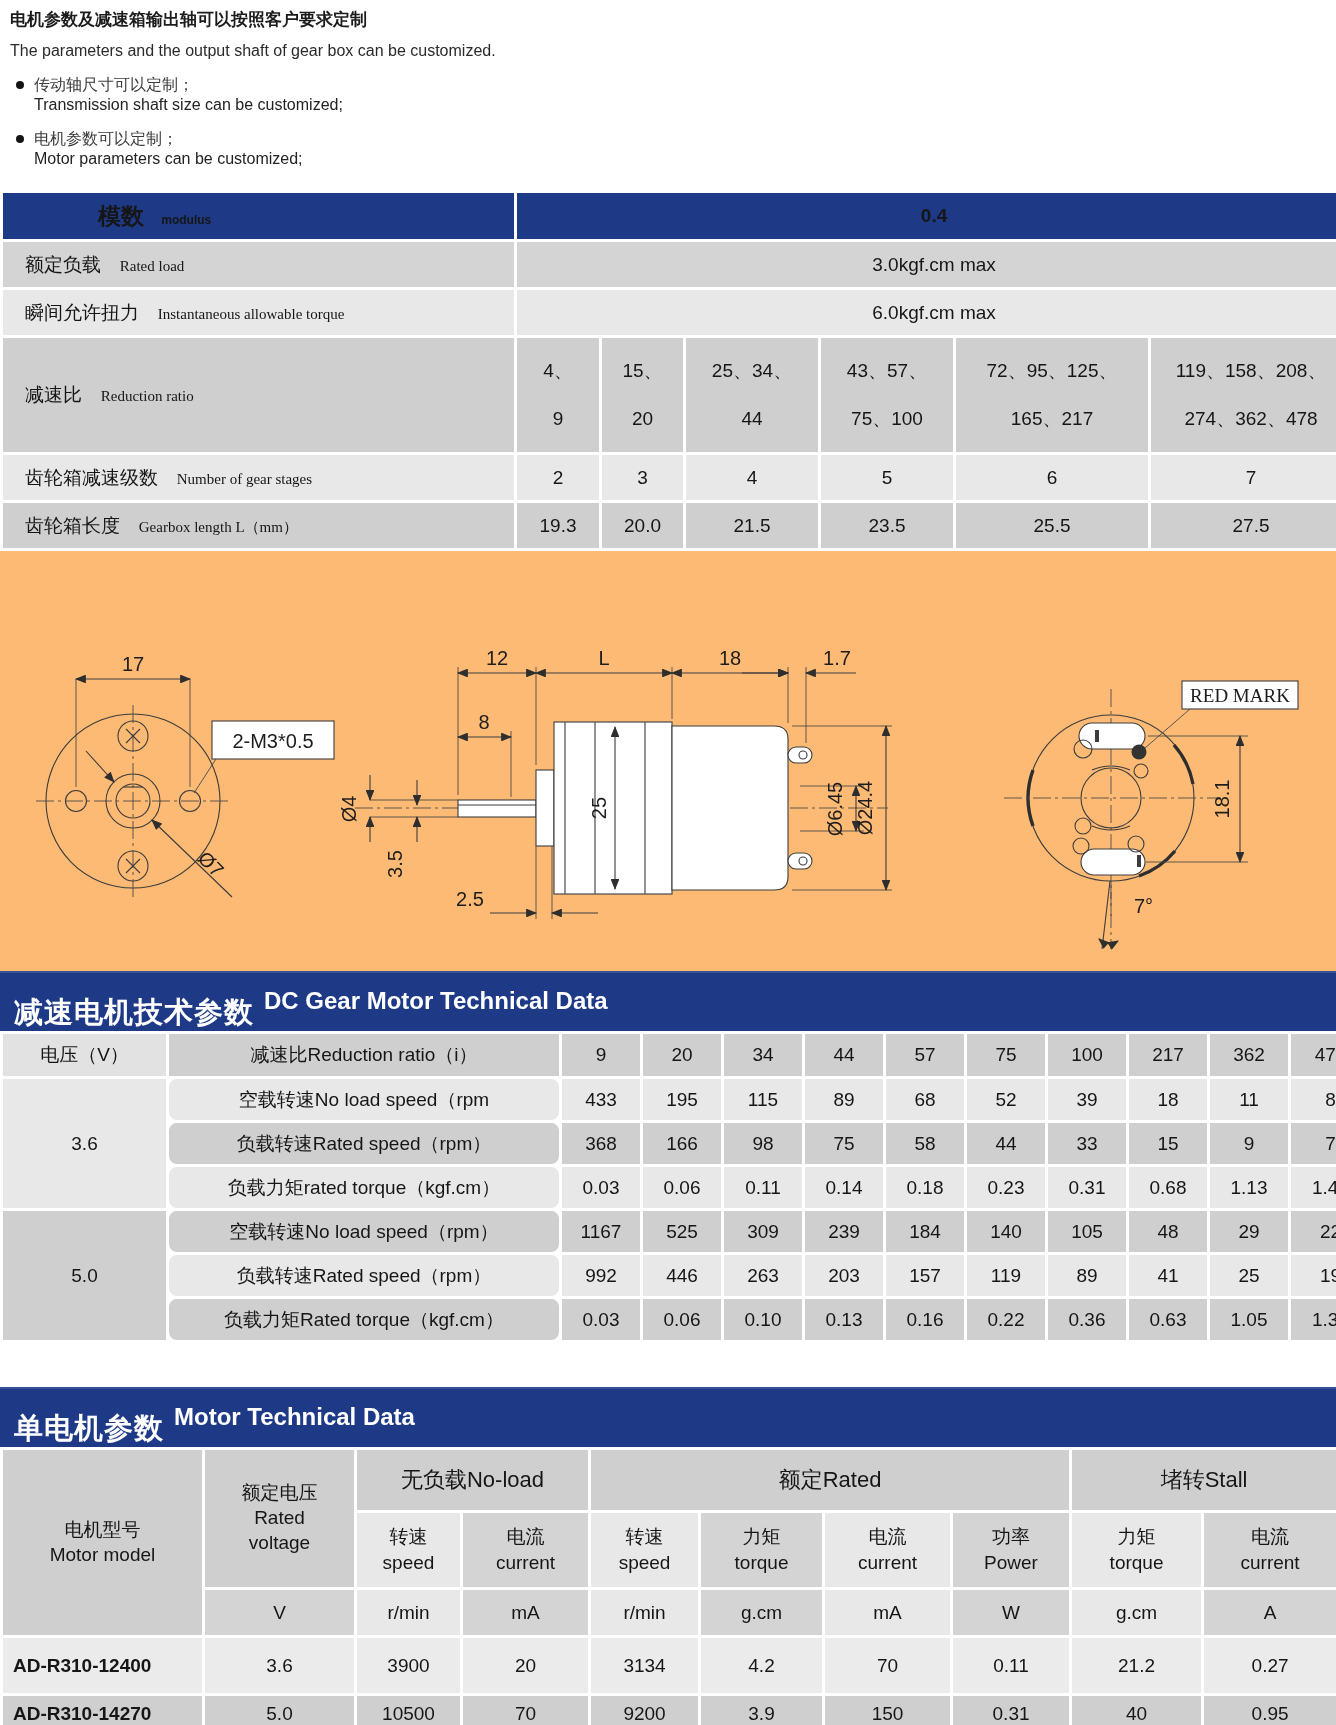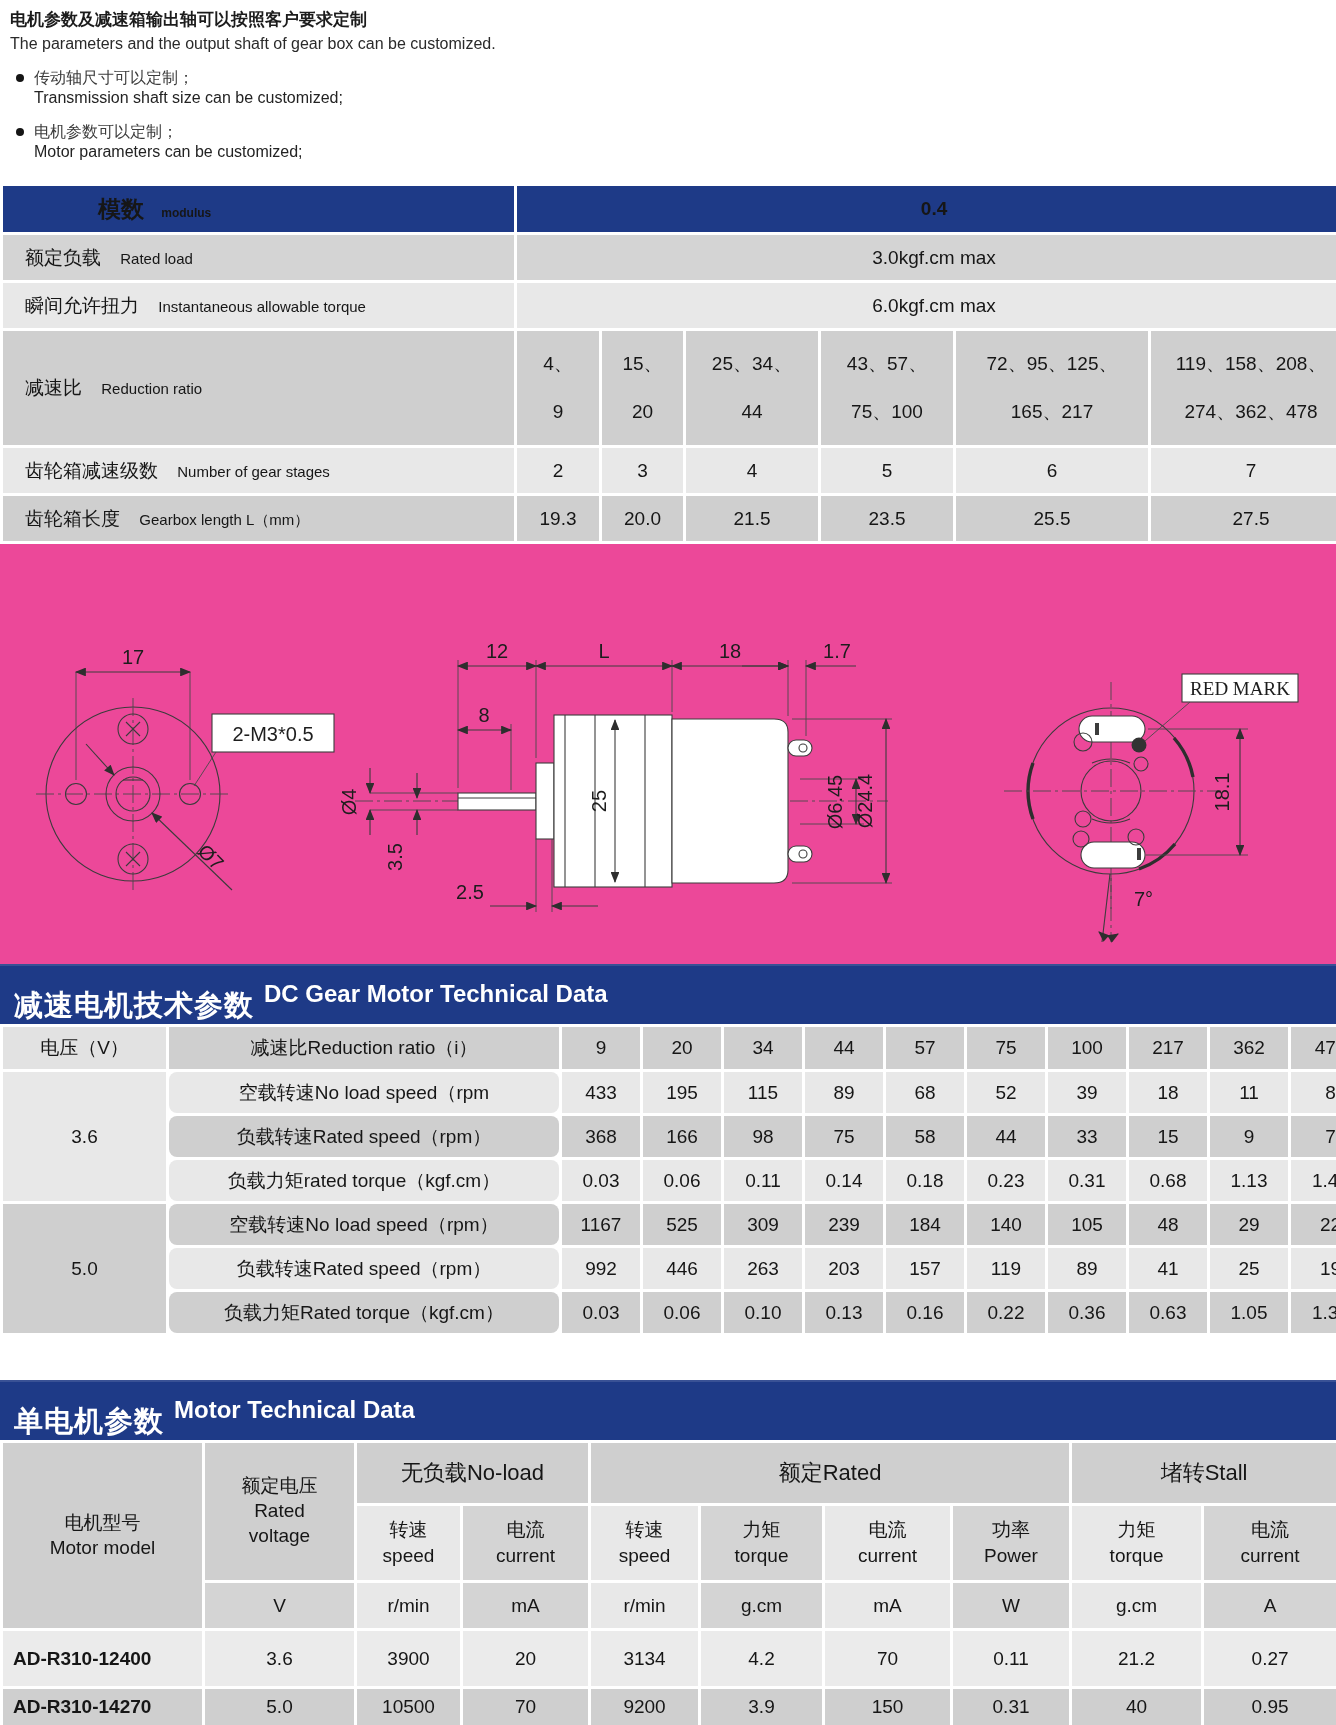--- a/index.html
+++ b/index.html
@@ -2,47 +2,47 @@
 <html><head>
 <meta charset="utf-8">
 <style>
   html,body{margin:0;padding:0;background:#fff;}
   body{width:1336px;height:1725px;font-family:"Liberation Sans","DejaVu Sans",sans-serif;color:#161616;overflow:hidden;}
   .page{width:1336px;height:1725px;position:relative;background:#fff;}
 
   
   .intro{padding:8px 0 0 10px;}
   .intro .t-zh{font-size:17px;font-weight:bold;color:#1c1c1c;}
-  .intro .t-en{font-size:16px;color:#2a2a2a;margin-top:4px;}
+  .intro .t-en{font-size:16px;color:#2a2a2a;margin-top:11px;}
   .bullets{margin-top:12px;}
   .b-row{display:flex;align-items:flex-start;margin-top:15px;}
   .dot{width:8px;height:8px;border-radius:50%;background:#151515;margin:6px 10px 0 6px;flex:0 0 auto;}
   .b-zh{font-size:16px;color:#3c3c3c;}
   .b-en{font-size:16px;color:#232323;margin-left:24px;}
 
   
   table.t{border-collapse:separate;border-spacing:3px;table-layout:fixed;width:1336px;}
   table.t td{text-align:center;vertical-align:middle;font-size:19px;color:#161616;overflow:hidden;padding:0;}
   .bg-l{background:#e8e8e8;}
   .bg-m{background:#cfcfcf;}
   .bg-m2{background:#d4d4d4;}
   .bg-r1{background:#ebebeb;}
   .hdr-blue{background:#1e3a87;color:#fff;}
-  .lbl{text-align:left !important;padding-left:22px !important;}
+  .lbl{text-align:left !important;padding-left:22px !important;font-family:Liberation Serif, serif;}
   .lbl .zh{font-size:19px;}
   .lbl .en{font-size:15px;margin-left:14px;}
   .t1-hdr-lbl{text-align:left !important;padding-left:95px !important;}
   .t1-hdr-lbl .zh{font-size:23px;font-weight:bold;}
   .t1-hdr-lbl .en{font-size:12px;font-weight:bold;margin-left:12px;}
   .t1-hdr-val{font-size:20px;font-weight:bold;}
   .two-line{white-space:pre-line;line-height:2.55;}
   .spec{margin-top:22px;}
 
   
-  .drawings{height:420px;display:flex;background:#ec4899;}
+  .drawings{height:420px;display:flex;background:#fdba74;}
   .drawings svg{display:block;margin-top:30px;}
   svg text{font-family:"Liberation Sans","DejaVu Sans",sans-serif;fill:#1d1d1d;font-size:20px;}
   svg .serif{font-family:"Liberation Serif","DejaVu Serif",serif;font-size:19px;}
   .ln{stroke:#3c3c3c;fill:none;stroke-width:1.1;}
   .lt{stroke:#4a4a4a;fill:none;stroke-width:0.9;}
   .cl{stroke:#4a4a4a;fill:none;stroke-width:0.9;stroke-dasharray:18 4 3 4;}
   .thk{stroke:#2e2e2e;fill:none;stroke-width:3.4;}
   .fillw{fill:#fff;}
 
   

